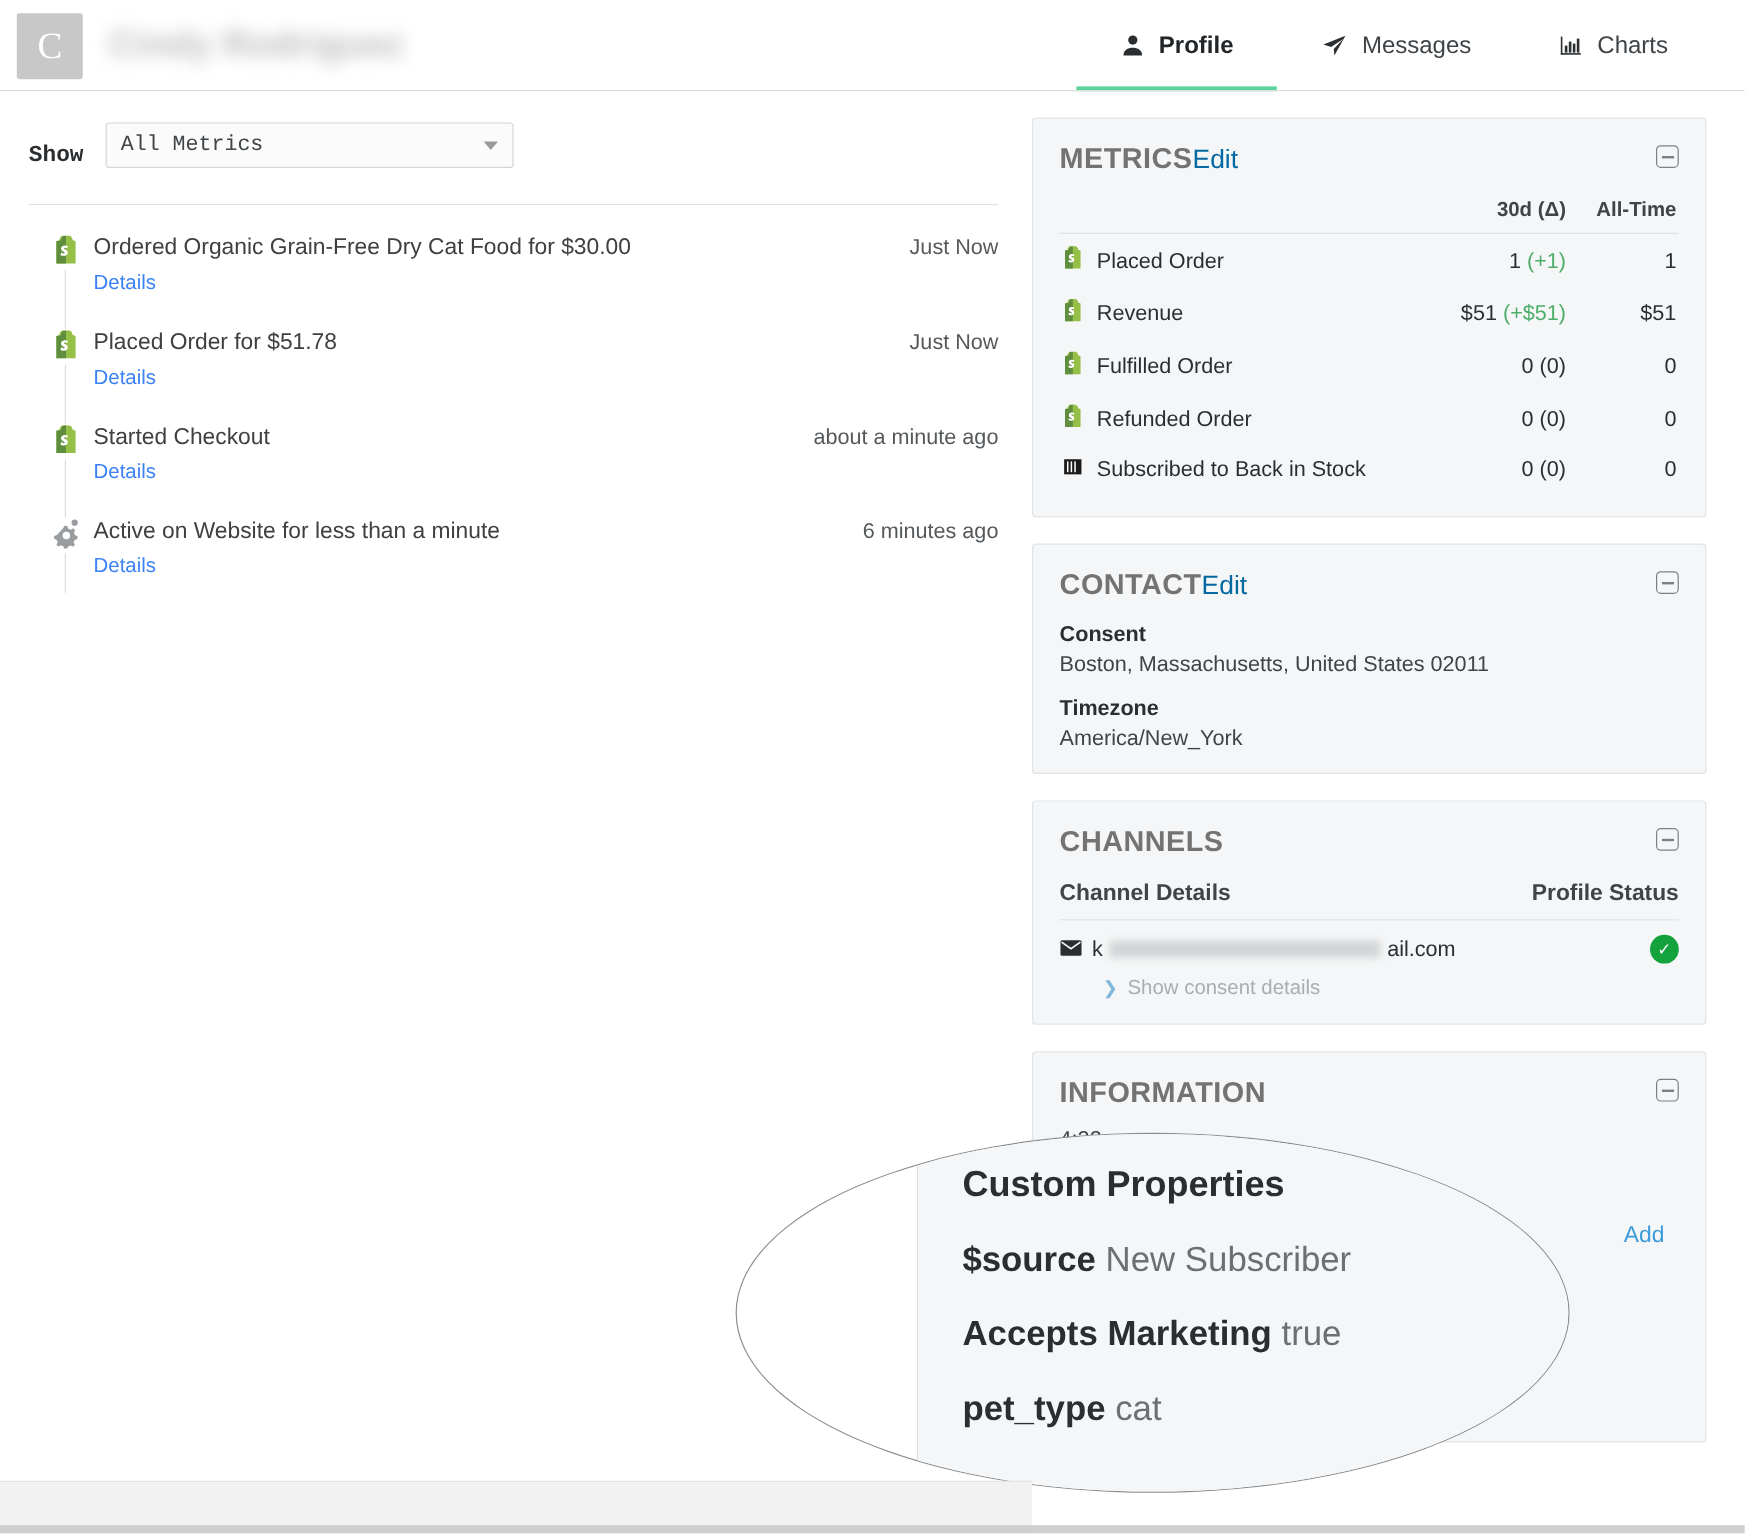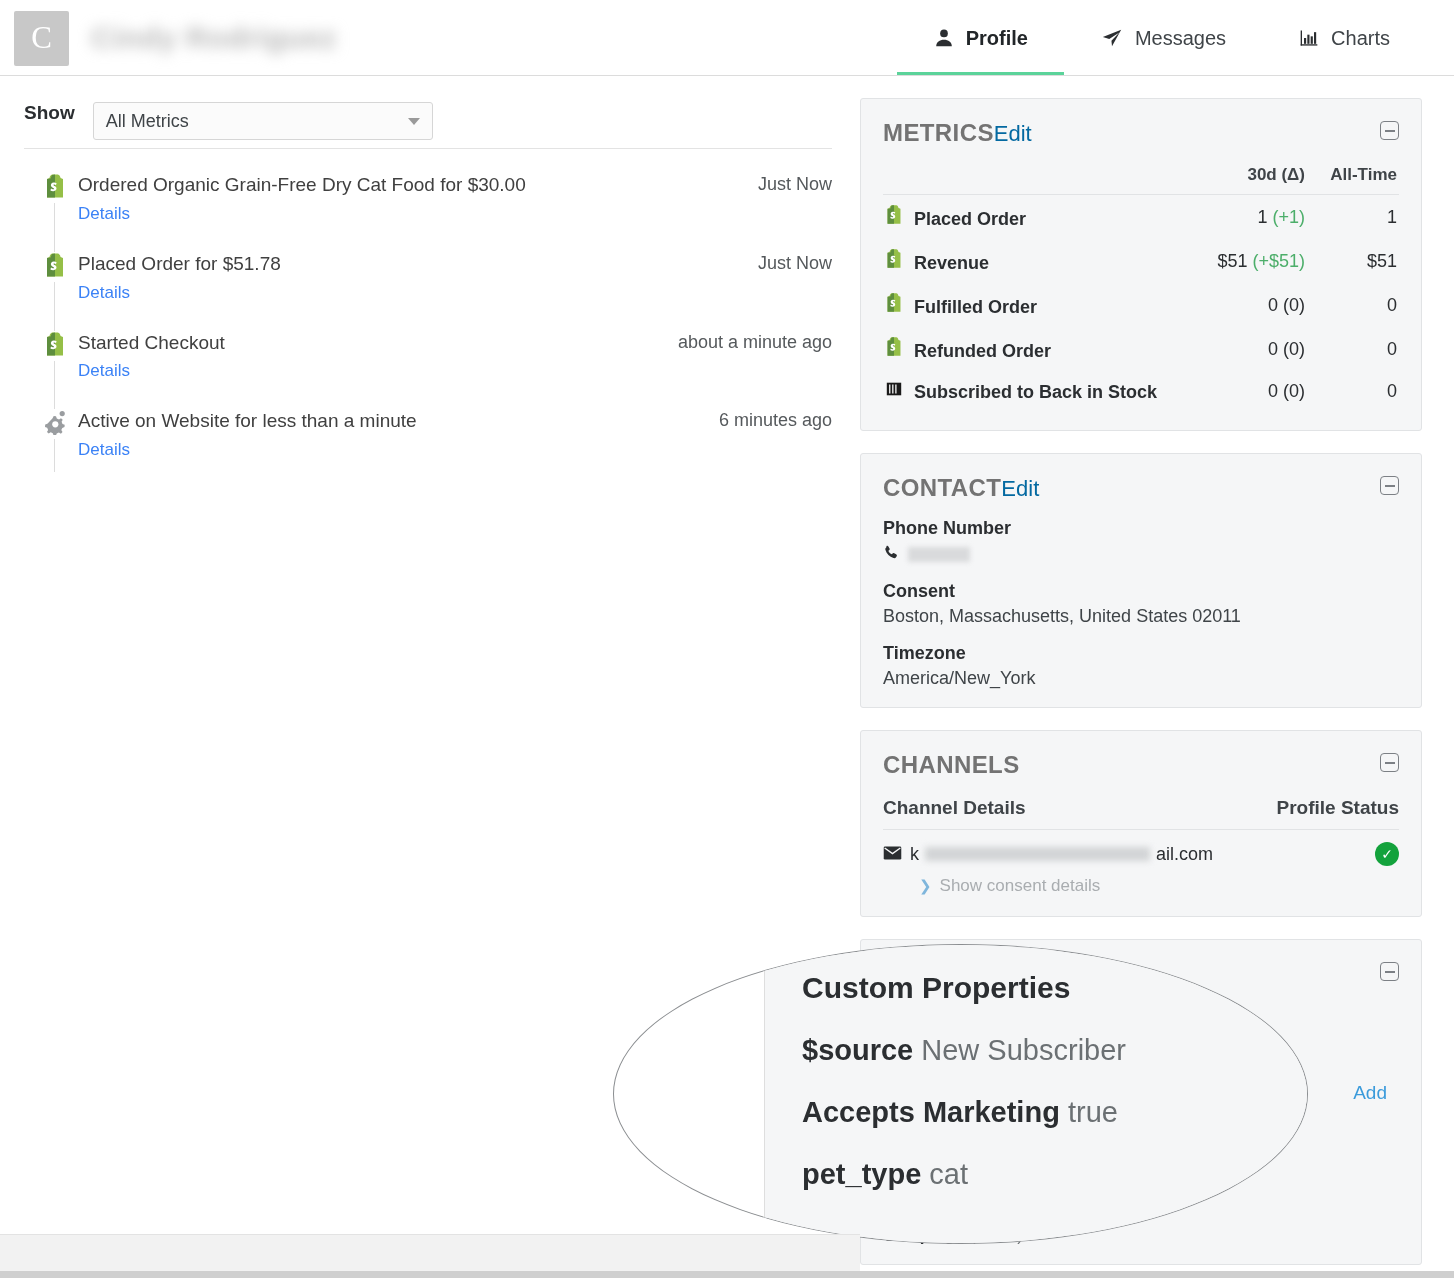--- a/index.html
+++ b/index.html
@@ -93,24 +93,25 @@
     padding: 26px 28px 0 24px;
   }
   .right-col {
     flex: 1 1 auto;
     padding: 22px 32px 0 0;
   }
 
   
   .filter-row {
     display: flex;
-    align-items: flex-start;
+    align-items: flex-end;
     gap: 18px;
-    padding-bottom: 8px;
+    padding-bottom: 30px;
     border-bottom: 1px solid #e3e3e3;
+    font-family: Liberation Mono, monospace;
   }
   .filter-label { font-size: 19px; font-weight: bold; color: #2b2e31; }
   .select-box {
     width: 340px;
     height: 38px;
     background: #fbfbfb;
     border: 1px solid #d6d6d6;
     border-radius: 3px;
     display: flex;
     align-items: center;
@@ -231,23 +232,23 @@
   }
   .metrics-table th.blank { border-bottom: 1px solid #e1e3e5; }
   .metrics-table td {
     font-size: 18px;
     padding: 9px 2px;
     text-align: right;
     color: #2b2e31;
   }
   .metrics-table td.name {
     text-align: left;
-    font-weight: bold;
-    display: flex;
-    align-items: flex-end;
+    font-weight: normal;
+    display: flex;
+    align-items: center;
     gap: 11px;
   }
   .m-delta { color: #4cae6a; }
   .m-30d { white-space: nowrap; }
   .col-30 { width: 120px; }
   .col-all { width: 92px; }
 
   
   .field { margin-top: 16px; }
   .field-label { font-size: 18px; font-weight: bold; color: #2b2e31; }
@@ -612,31 +613,20 @@
       </table>
     </div>
 
     <div class="panel">
       <div class="panel-head">
         <span class="panel-title">CONTACT</span>
         <span class="panel-edit">Edit</span>
       </div>
       <div class="collapse-btn"></div>
 
-      <div class="field">
-        <div class="field-label">Phone Number</div>
-        <div class="phone-row">
-          <span>
-            <svg width="17" height="17" viewBox="0 0 20 20">
-                <path d="M4.2 2.4c.9-.5 1.8-.2 2.3.7l1.2 2.2c.4.8.2 1.5-.5 2l-.9.7c.7 1.9 2.3 3.5 4.2 4.2l.7-.9c.5-.7 1.2-.9 2-.5l2.2 1.2c.9.5 1.2 1.4.7 2.3l-.8 1.3c-.6 1-1.7 1.3-3 .9-4.6-1.4-8-4.8-9.4-9.4-.4-1.3-.1-2.4.9-3z" fill="#2b2e31"></path>
-              </svg>
-          </span>
-          <span class="phone-redacted"></span>
-        </div>
-      </div>
 
       <div class="field">
         <div class="field-label">Consent</div>
         <div class="field-value">Boston, Massachusetts, United States 02011</div>
       </div>
 
       <div class="field">
         <div class="field-label">Timezone</div>
         <div class="field-value">America/New_York</div>
       </div>

